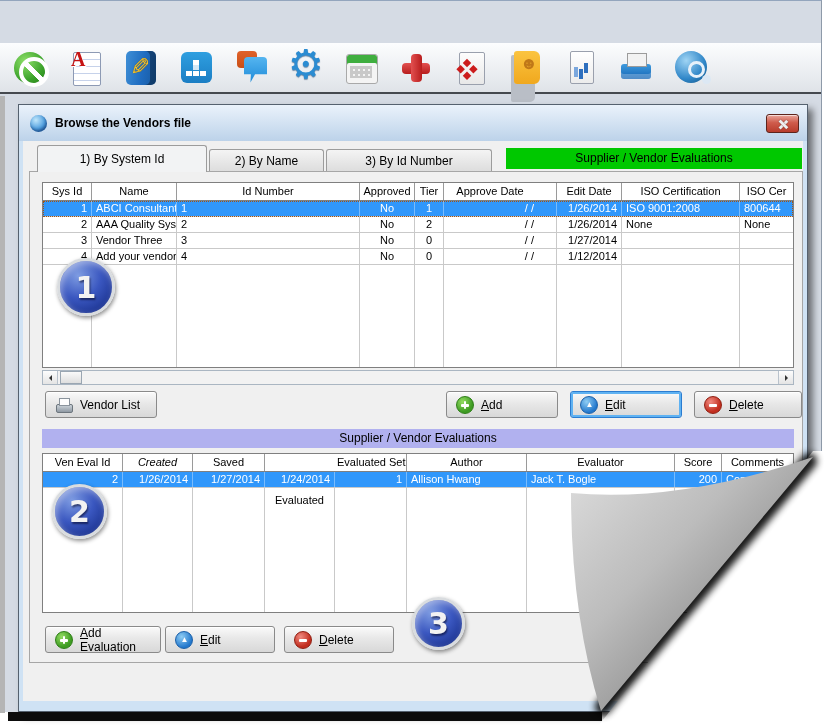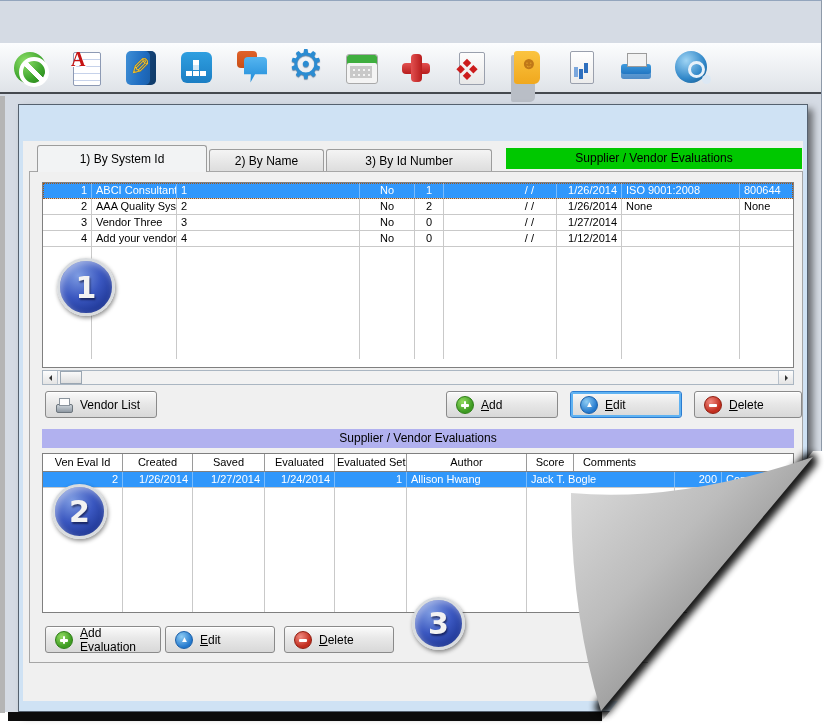--- a/index.html
+++ b/index.html
@@ -197,30 +197,49 @@
         <div class="tbicon merge-document-icon"></div>
         <div class="tbicon address-book-icon"></div>
         <div class="tbicon chart-report-icon"></div>
         <div class="tbicon printer-icon"></div>
         <div class="tbicon web-search-icon"></div>
       </div>
     <div class="left-edge"></div>
   </div>
 
   <div class="dialog">
+    <div class="dlg-titlebar">
+      <div class="dlg-globe"></div>
+      <div class="dlg-title">Browse the Vendors file</div>
+      <div class="close-btn">
+          <i></i>
+          <i></i>
+        </div>
+    </div>
     <div class="dlg-client"></div>
     <div class="sheet"></div>
     <div id="tabstrip">
         <div class="tab active">1) By System Id</div>
         <div class="tab t2">2) By Name</div>
         <div class="tab t3">3) By Id Number</div>
       </div>
     <div class="green-banner">Supplier / Vendor Evaluations</div>
 
     <div class="datatable t1" id="table1">
+        <div class="trow thead">
+          <div class="tcell" style="width: 49px; text-align: right;">Sys Id</div>
+          <div class="tcell" style="width: 85px; text-align: left;">Name</div>
+          <div class="tcell" style="width: 183px; text-align: left;">Id Number</div>
+          <div class="tcell" style="width: 55px; text-align: center;">Approved</div>
+          <div class="tcell" style="width: 29px; text-align: center;">Tier</div>
+          <div class="tcell" style="width: 113px; text-align: right; padding-right: 22px;">Approve Date</div>
+          <div class="tcell" style="width: 65px; text-align: right;">Edit Date</div>
+          <div class="tcell" style="width: 118px; text-align: left;">ISO Certification</div>
+          <div class="tcell" style="width: 53px; text-align: left;">ISO Cer</div>
+        </div>
         <div class="trow data selected focusrow">
           <div class="tcell" style="width: 49px; text-align: right;">1</div>
           <div class="tcell" style="width: 85px; text-align: left;">ABCI Consultants</div>
           <div class="tcell" style="width: 183px; text-align: left;">1</div>
           <div class="tcell" style="width: 55px; text-align: center;">No</div>
           <div class="tcell" style="width: 29px; text-align: center;">1</div>
           <div class="tcell" style="width: 113px; text-align: right; padding-right: 22px;">/ /</div>
           <div class="tcell" style="width: 65px; text-align: right;">1/26/2014</div>
           <div class="tcell" style="width: 118px; text-align: left;">ISO 9001:2008</div>
           <div class="tcell" style="width: 53px; text-align: left;">800644</div>
@@ -364,25 +383,26 @@
           <span class="bicon delete"></span>
           <span><u>D</u>elete</span>
         </div>
       </div>
 
     <div class="purple-banner">Supplier / Vendor Evaluations</div>
 
     <div class="datatable t2" id="table2">
         <div class="trow thead">
           <div class="tcell" style="width: 80px; text-align: right;">Ven Eval Id</div>
-          <div class="tcell" style="width: 70px; text-align: right;">Created</div>
+          <div class="tcell" style="width: 70px; text-align: right; font-style: italic;">Created</div>
           <div class="tcell" style="width: 72px; text-align: right;">Saved</div>
-          <div class="tcell" style="width: 70px; text-align: right;">Evaluated</div>
+          <div class="tcell" style="width: 70px; text-align: right; margin-top: 38px;">Evaluated</div>
           <div class="tcell" style="width: 72px; text-align: right;">Evaluated Set</div>
           <div class="tcell" style="width: 120px; text-align: left;">Author</div>
+          <div class="tcell" style="width: 148px; text-align: left;">Evaluator</div>
           <div class="tcell" style="width: 47px; text-align: right;">Score</div>
           <div class="tcell" style="width: 71px; text-align: left;">Comments</div>
         </div>
         <div class="trow data selected">
           <div class="tcell" style="width: 80px; text-align: right;">2</div>
           <div class="tcell" style="width: 70px; text-align: right;">1/26/2014</div>
           <div class="tcell" style="width: 72px; text-align: right;">1/27/2014</div>
           <div class="tcell" style="width: 70px; text-align: right;">1/24/2014</div>
           <div class="tcell" style="width: 72px; text-align: right;">1</div>
           <div class="tcell" style="width: 120px; text-align: left;">Allison Hwang</div>

